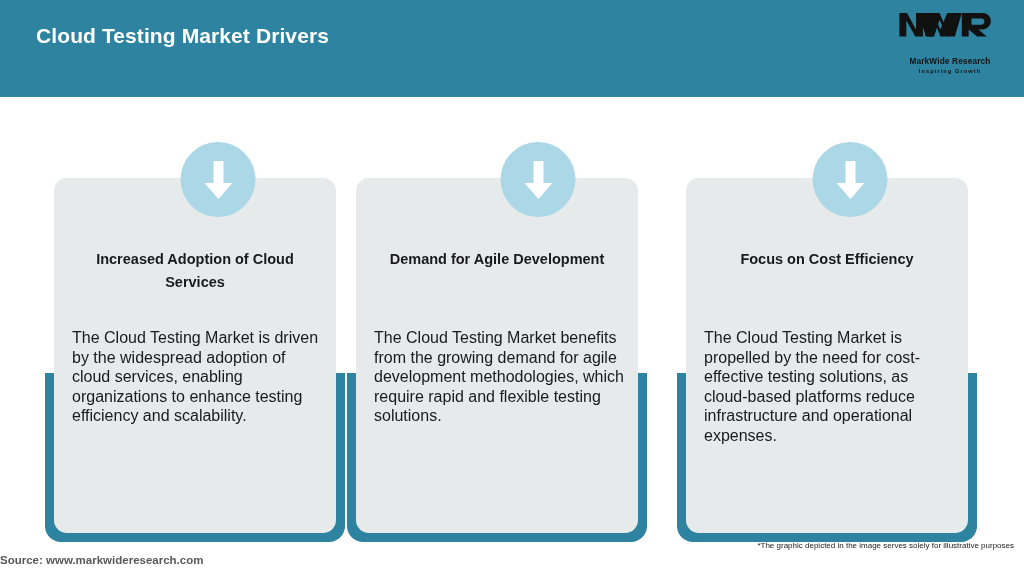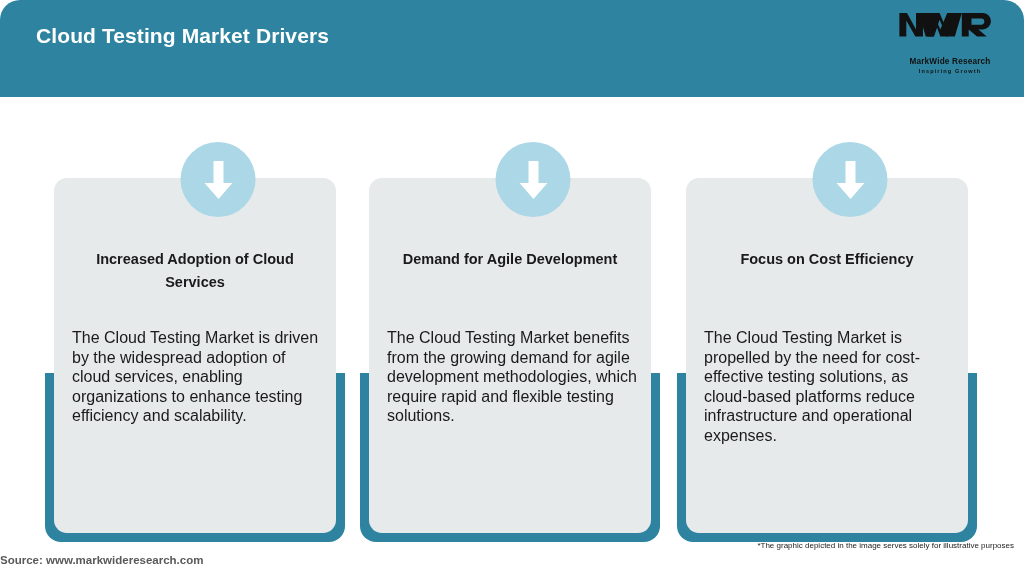--- a/index.html
+++ b/index.html
@@ -9,21 +9,20 @@
   }
   body {
     font-family: "Liberation Sans", sans-serif;
   }
   #stage {
     position: relative;
     width: 1024px;
     height: 576px;
     background: #ffffff;
     overflow: hidden;
-    border-radius: 20px;
   }
 
   
   .header-band {
     position: absolute;
     left: 0;
     top: 0;
     width: 1024px;
     height: 97px;
     background: #2E84A0;
@@ -178,21 +177,21 @@
     <div class="card-body"></div>
     <div class="card-icon">
       <svg width="34" height="42" viewBox="0 0 34 42">
         <polygon points="12,2 22,2 22,24 31,24 17,40 3,24 12,24" fill="#FFFFFF"></polygon>
       </svg>
     </div>
     <div class="card-title">Increased Adoption of Cloud Services</div>
     <div class="card-text">The Cloud Testing Market is driven by the widespread adoption of cloud services, enabling organizations to enhance testing efficiency and scalability.</div>
   </div>
 
-  <div class="card" style="left:369px;">
+  <div class="card" style="left:356px;padding-left:36px;">
     <div class="card-frame"></div>
     <div class="card-body"></div>
     <div class="card-icon">
       <svg width="34" height="42" viewBox="0 0 34 42">
         <polygon points="12,2 22,2 22,24 31,24 17,40 3,24 12,24" fill="#FFFFFF"></polygon>
       </svg>
     </div>
     <div class="card-title">Demand for Agile Development</div>
     <div class="card-text">The Cloud Testing Market benefits from the growing demand for agile development methodologies, which require rapid and flexible testing solutions.</div>
   </div>

